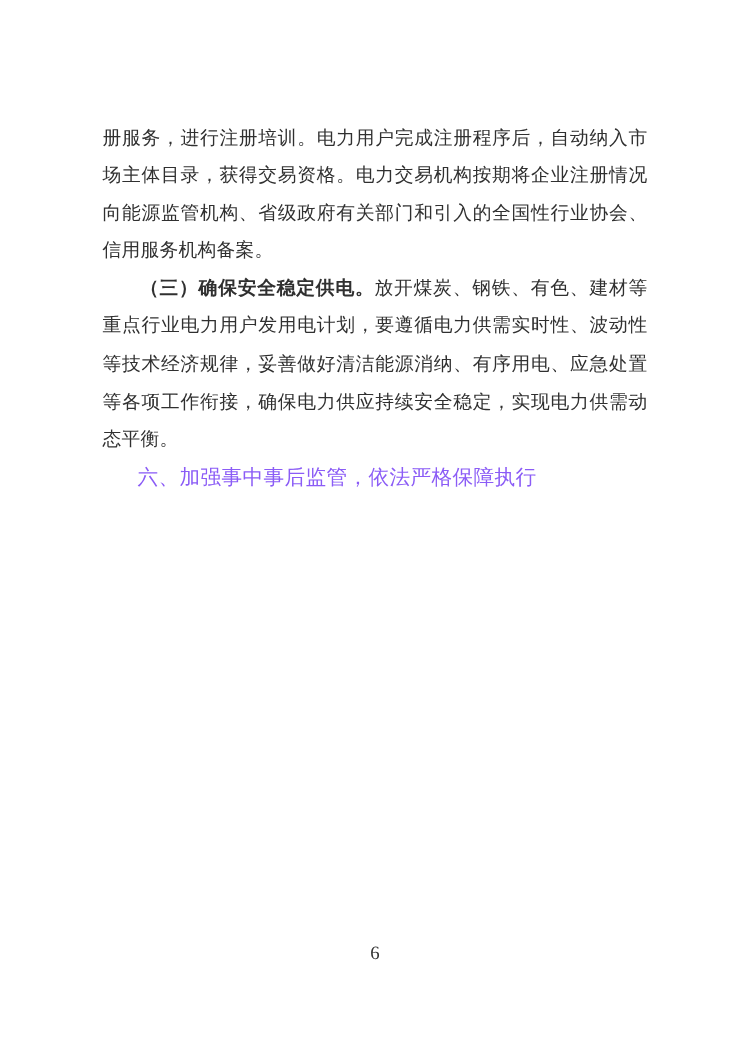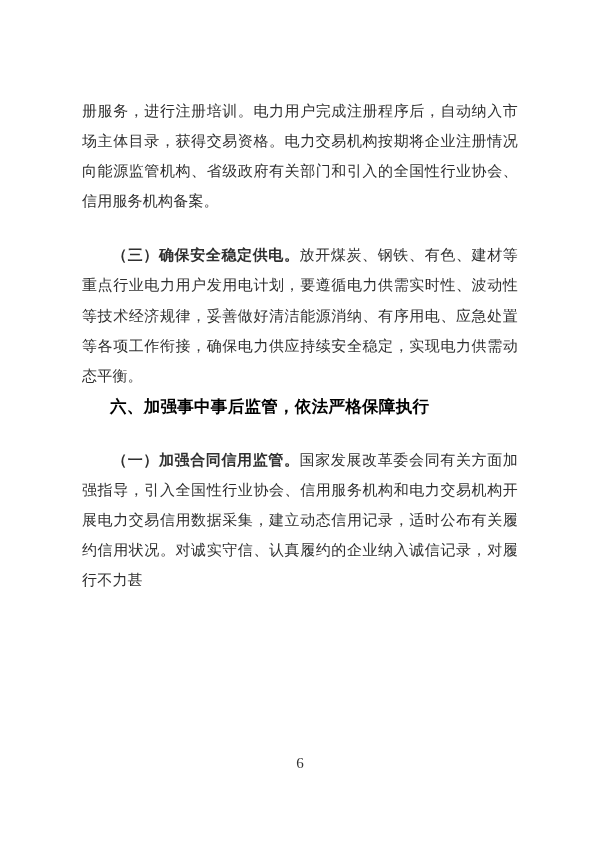--- a/index.html
+++ b/index.html
@@ -26,34 +26,33 @@
     text-align: justify;
     text-justify: inter-ideograph;
     letter-spacing: 0.2px;
   }
   .para {
     margin: 0;
     padding: 0;
   }
   .para.indent {
     text-indent: 2em;
-    margin-top: 24px;
   }
   .lead {
     font-weight: bold;
   }
   .heading {
     margin: 0;
     padding: 0;
     text-indent: 1.7em;
     font-family: "Liberation Sans", "DejaVu Sans", sans-serif;
-    font-weight: bold;
+    font-weight: normal;
     font-size: 16.5px;
     line-height: 30.1px;
-    color: #000000;
+    color: #8b5cf6;
     text-align: left;
     letter-spacing: 0.3px;
   }
   .page-number {
     position: absolute;
     top: 751px;
     left: 0;
     width: 600px;
     text-align: center;
     font-size: 15px;
@@ -69,18 +68,17 @@
   <div class="content">
 
     <p class="para plain"><span>册服务，进行注册培训。电力用户完成注册程序后，自动纳入市场主体目录，获得交易资格。电力交易机构按期将企业注册情况向能源监管机构、省级政府有关部门和引入的全国性行业协会、信用服务机构备案。</span></p>
 
     <p class="para indent"><span class="lead">（三）确保安全稳定供电。</span><span>放开煤炭、钢铁、有色、建材等重点行业电力用户发用电计划，要遵循电力供需实时性、波动性等技术经济规律，妥善做好清洁能源消纳、有序用电、应急处置等各项工作衔接，确保电力供应持续安全稳定，实现电力供需动态平衡。</span></p>
 
 
 
     <h2 class="heading">六、加强事中事后监管，依法严格保障执行</h2>
 
-    <p class="para indent"><span class="lead">（一）加强合同信用监管。</span><span>国家发展改革委会同有关方面加强指导，引入全国性行业协会、信用服务机构和电力交易机构开展电力交易信用数据采集，建立动态信用记录，适时公布有关履约信用状况。对诚实守信、认真履约的企业纳入诚信记录，对履行不力甚</span></p>
 
   </div>
 
   <div class="page-number">6</div>
 </div>
 
 </body></html>

